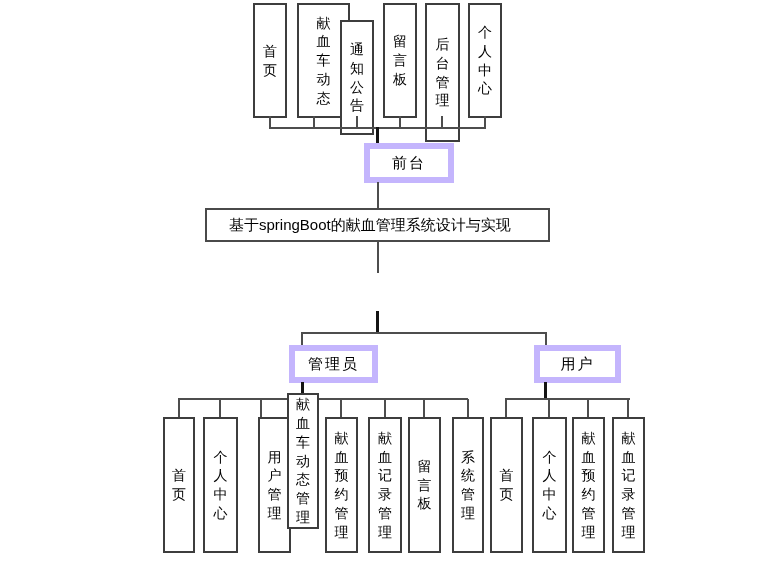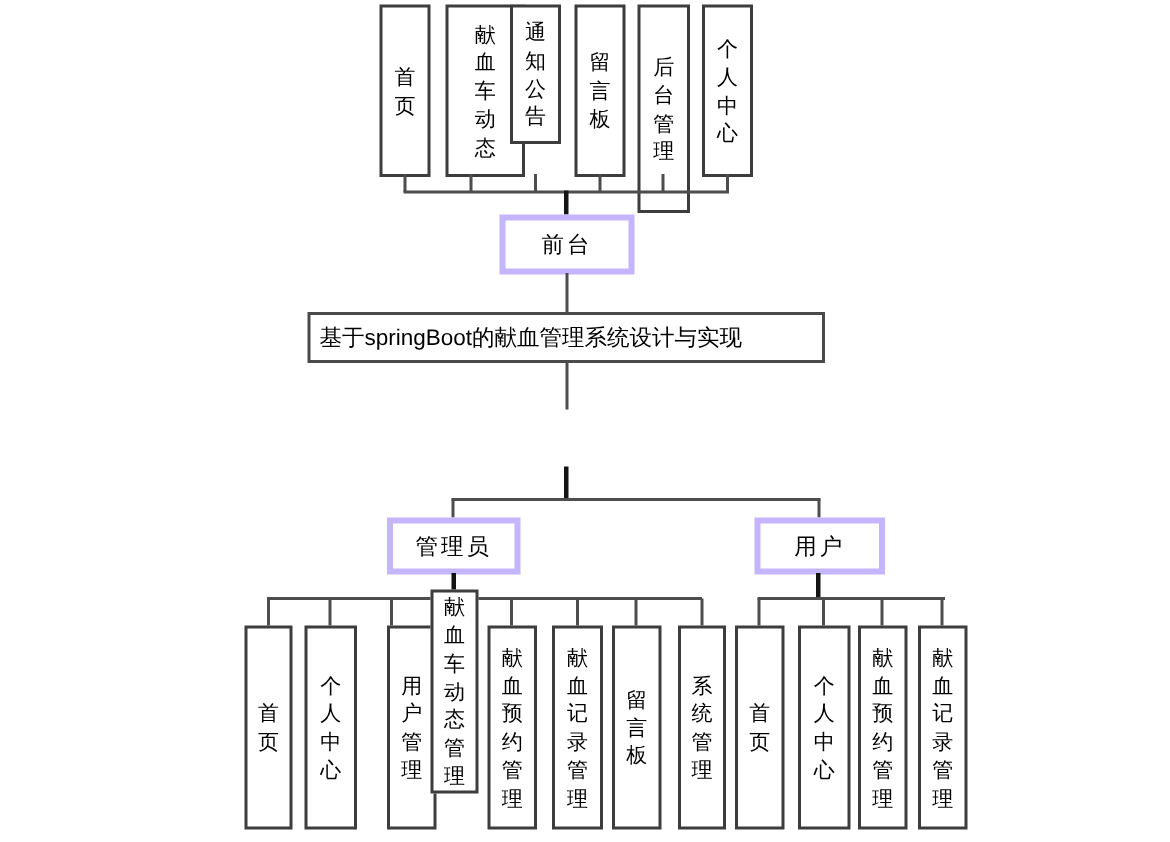--- a/index.html
+++ b/index.html
@@ -24,46 +24,47 @@
   .vtext {
     display: block;
     width: 1.12em;
     font-size: 14px;
     line-height: 1.34;
     text-align: center;
     word-break: break-all;
     white-space: normal;
   }
   .hnode {
-    border: 4px solid #c4b5fd;
+    border: 6px solid #c4b5fd;
     font-size: 15px;
     letter-spacing: 2px;
+    margin-left: 31px;
   }
   .title-node {
     border: 2px solid #4a4a4a;
     font-size: 15px;
     justify-content: flex-start;
-    padding-left: 6px;
+    padding-left: 22px;
     letter-spacing: 0;
   }
   .conn { position: absolute; background: #4d4d4d; }
   .conn-dark { background: #141414; }
 </style>
 </head>
 <body>
 
 <div class="canvas">
 
   <div class="node vnode" style="left:253px;top:3px;width:34px;height:115px">
     <span class="vtext">首页</span>
   </div>
   <div class="node vnode" style="left:297px;top:3px;width:53px;height:115px">
     <span class="vtext">献血车动态</span>
   </div>
-  <div class="node vnode" style="left:340px;top:3px;width:34px;height:93px">
+  <div class="node vnode" style="left:340px;top:20px;width:34px;height:115px">
     <span class="vtext">通知公告</span>
   </div>
   <div class="node vnode" style="left:383px;top:3px;width:34px;height:115px">
     <span class="vtext">留言板</span>
   </div>
   <div class="node vnode" style="left:425px;top:3px;width:35px;height:139px">
     <span class="vtext">后台管理</span>
   </div>
   <div class="node vnode" style="left:468px;top:3px;width:34px;height:115px">
     <span class="vtext">个人中心</span>

